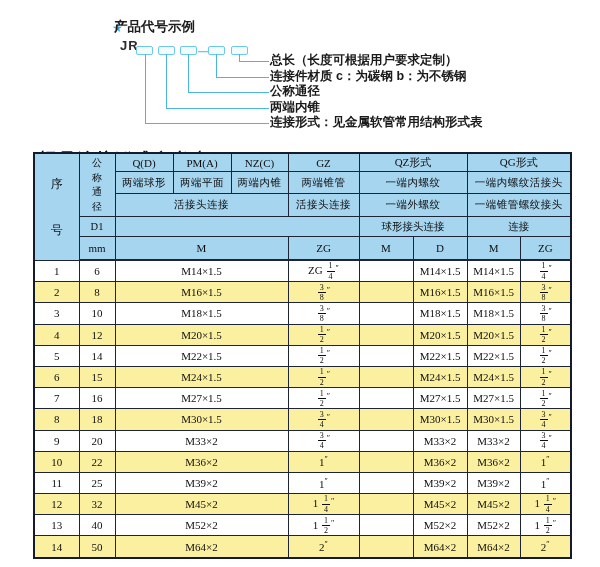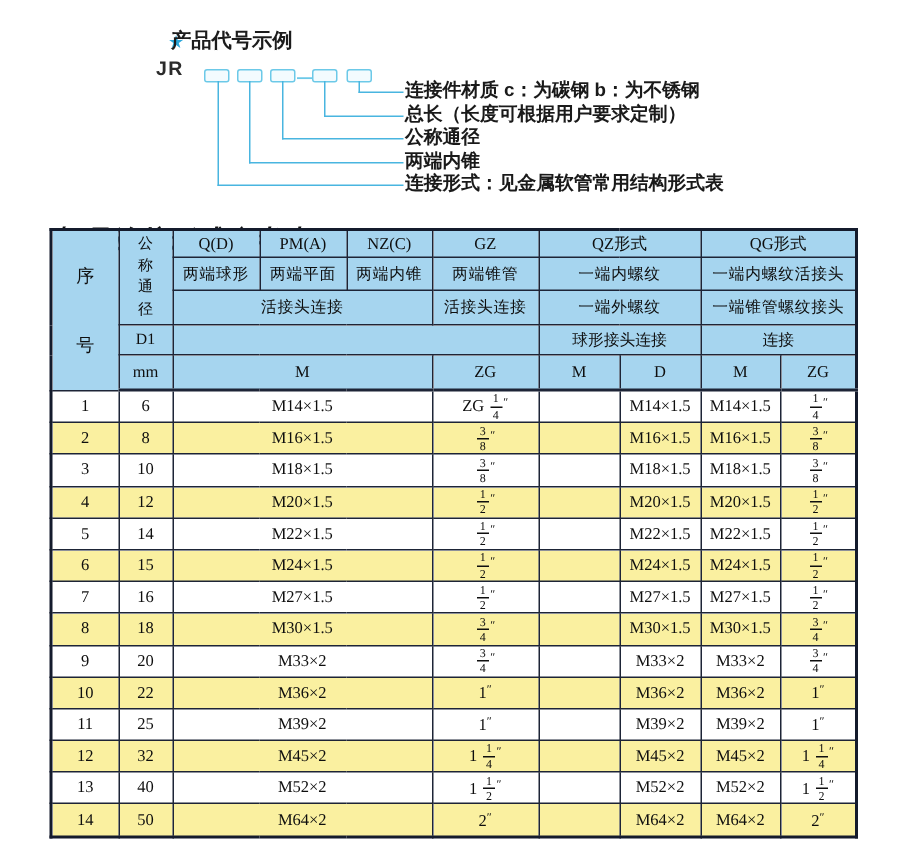--- a/index.html
+++ b/index.html
@@ -2,21 +2,21 @@
 <html><head>
 <meta charset="utf-8">
 <style>
   html,body{margin:0;padding:0;background:#ffffff;}
   #page{position:relative;width:600px;height:567px;background:#ffffff;overflow:hidden;
         font-family:"Liberation Sans",sans-serif;color:#111;}
 
   
   .star{position:absolute;left:112px;top:21px;font-size:12px;color:#2aa7da;}
   .dg-title{position:absolute;left:114px;top:18px;font-size:13.5px;font-weight:bold;color:#1c1c1c;}
-  .jr{position:absolute;left:104px;top:38px;font-size:13px;font-weight:bold;color:#2b2b2b;letter-spacing:1px;}
+  .jr{position:absolute;left:120px;top:38px;font-size:13px;font-weight:bold;color:#2b2b2b;letter-spacing:1px;}
   .pbox{position:absolute;top:46px;width:15px;height:7px;border:1.5px solid #6cc9e8;
         border-radius:2px;background:#f3fbfe;}
   .pb0{left:136px}.pb1{left:158px}.pb2{left:180px}.pb3{left:208px}.pb4{left:231px}
   .pdash{position:absolute;left:198px;top:44px;font-size:12px;font-weight:bold;color:#6cc9e8;}
   .conn{position:absolute;border-left:1.5px solid #49b5e0;border-bottom:1.5px solid #49b5e0;}
   .c1{left:145px;top:54px;width:123px;height:69px;}
   .c2{left:166px;top:54px;width:102px;height:54px;}
   .c3{left:188px;top:54px;width:80px;height:38px;}
   .c4{left:216px;top:54px;width:52px;height:23px;}
   .c5{left:239px;top:54px;width:29px;height:7px;}
@@ -69,22 +69,22 @@
   <span class="pbox pb3"></span>
   <span class="pbox pb4"></span>
 
   <div class="conn c1"></div>
   <div class="conn c2"></div>
   <div class="conn c3"></div>
   <div class="conn c4"></div>
   <div class="conn c5"></div>
 
   <div class="dg-labels">
+    <div>总长（长度可根据用户要求定制）</div>
     <div>连接件材质  c：为碳钢  b：为不锈钢</div>
-    <div>总长（长度可根据用户要求定制）</div>
     <div>公称通径</div>
     <div>两端内锥</div>
     <div>连接形式：见金属软管常用结构形式表</div>
   </div>
 
   <div class="tbl-title">螺母连接形式参考表</div>
 
   <div class="tbl-wrap">
     <table>
       <colgroup>

